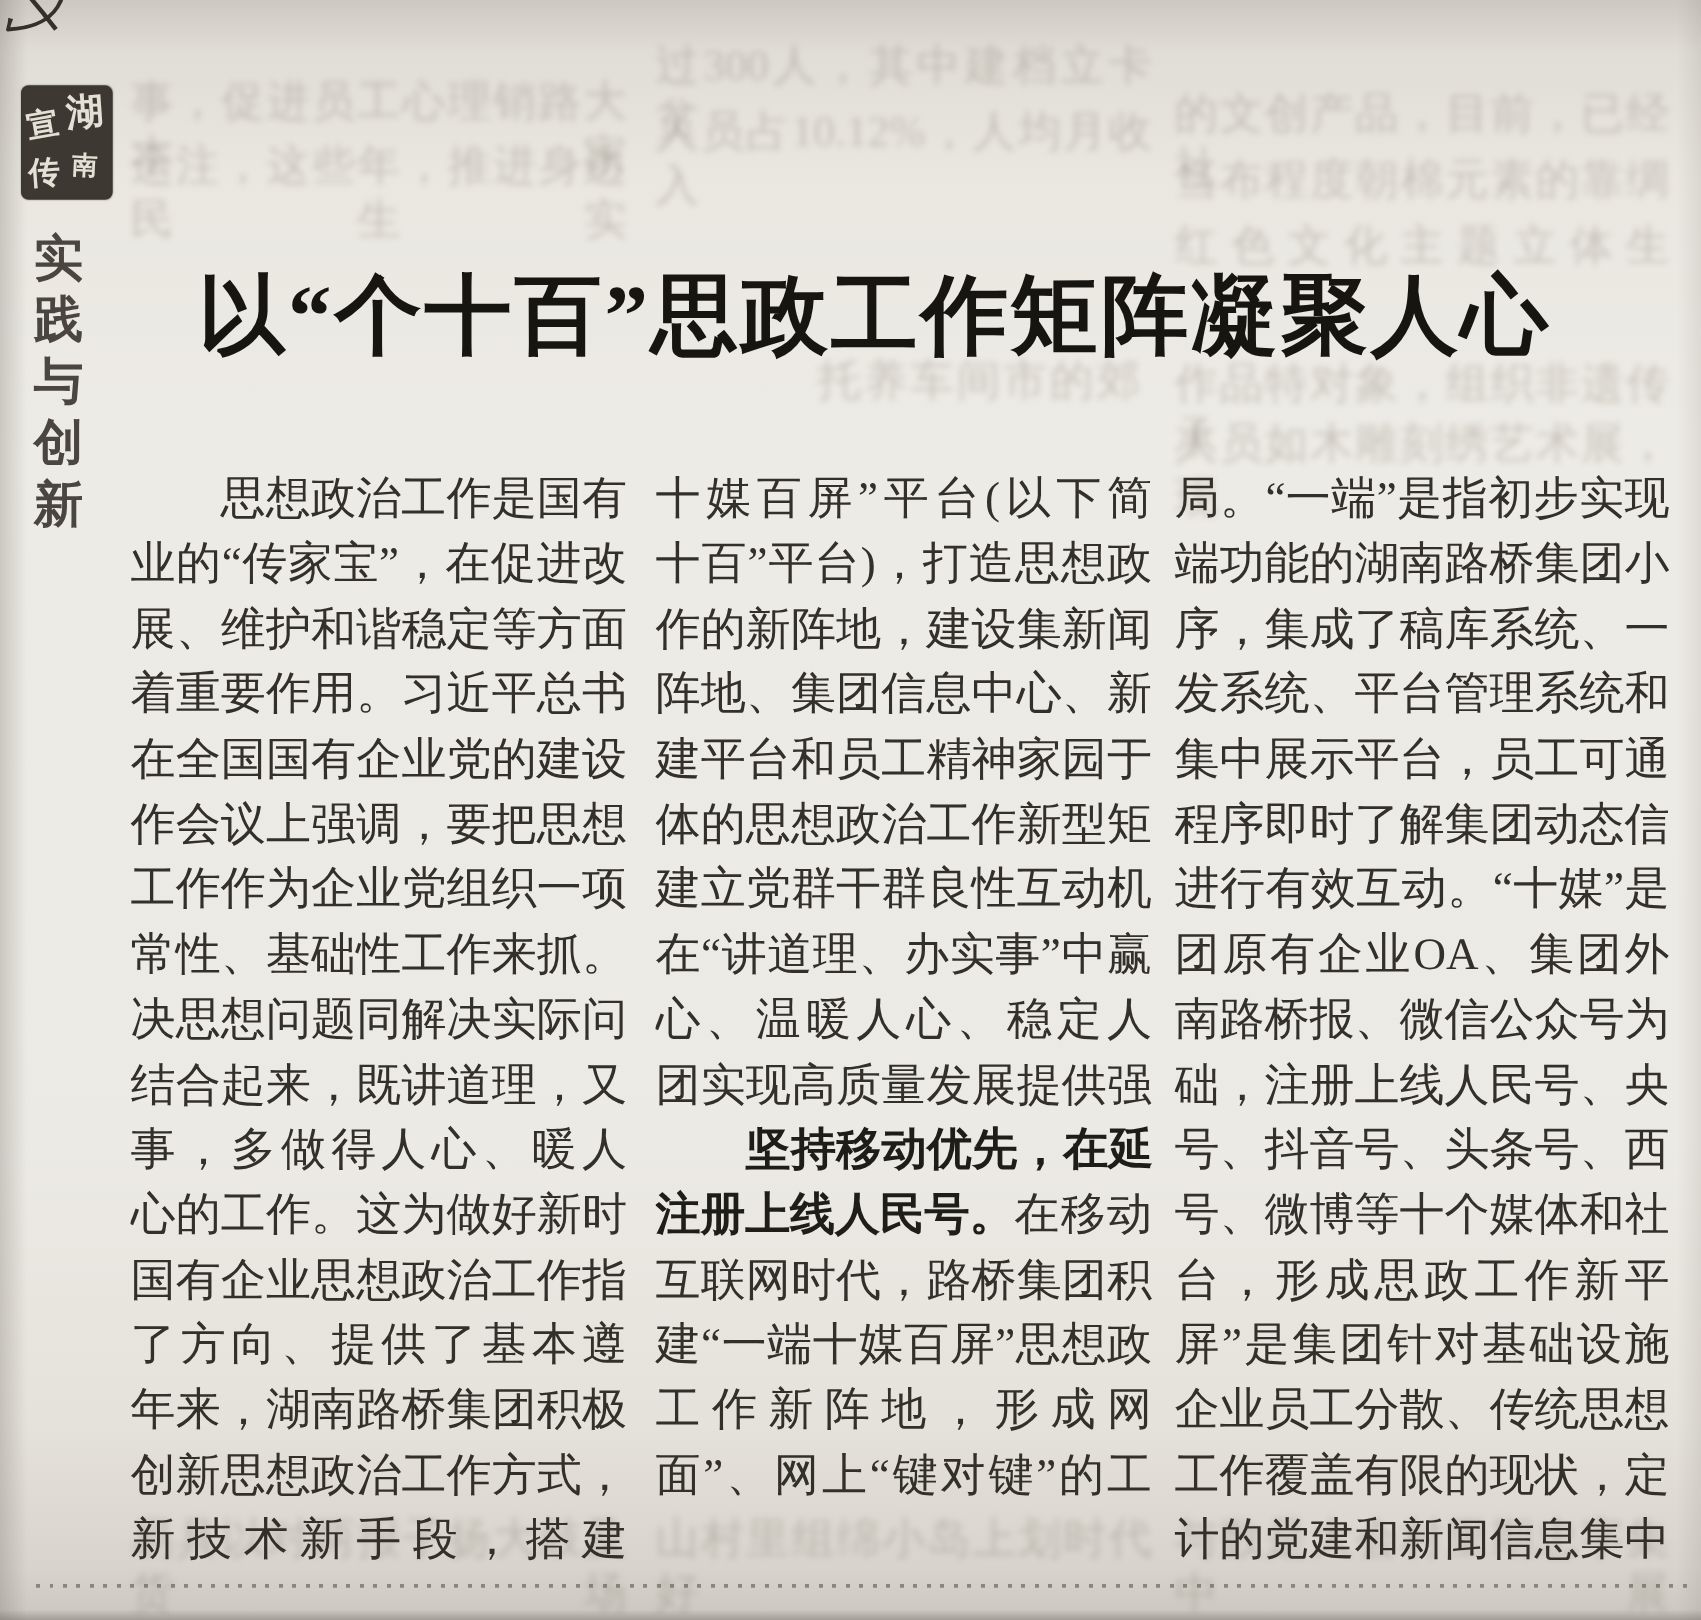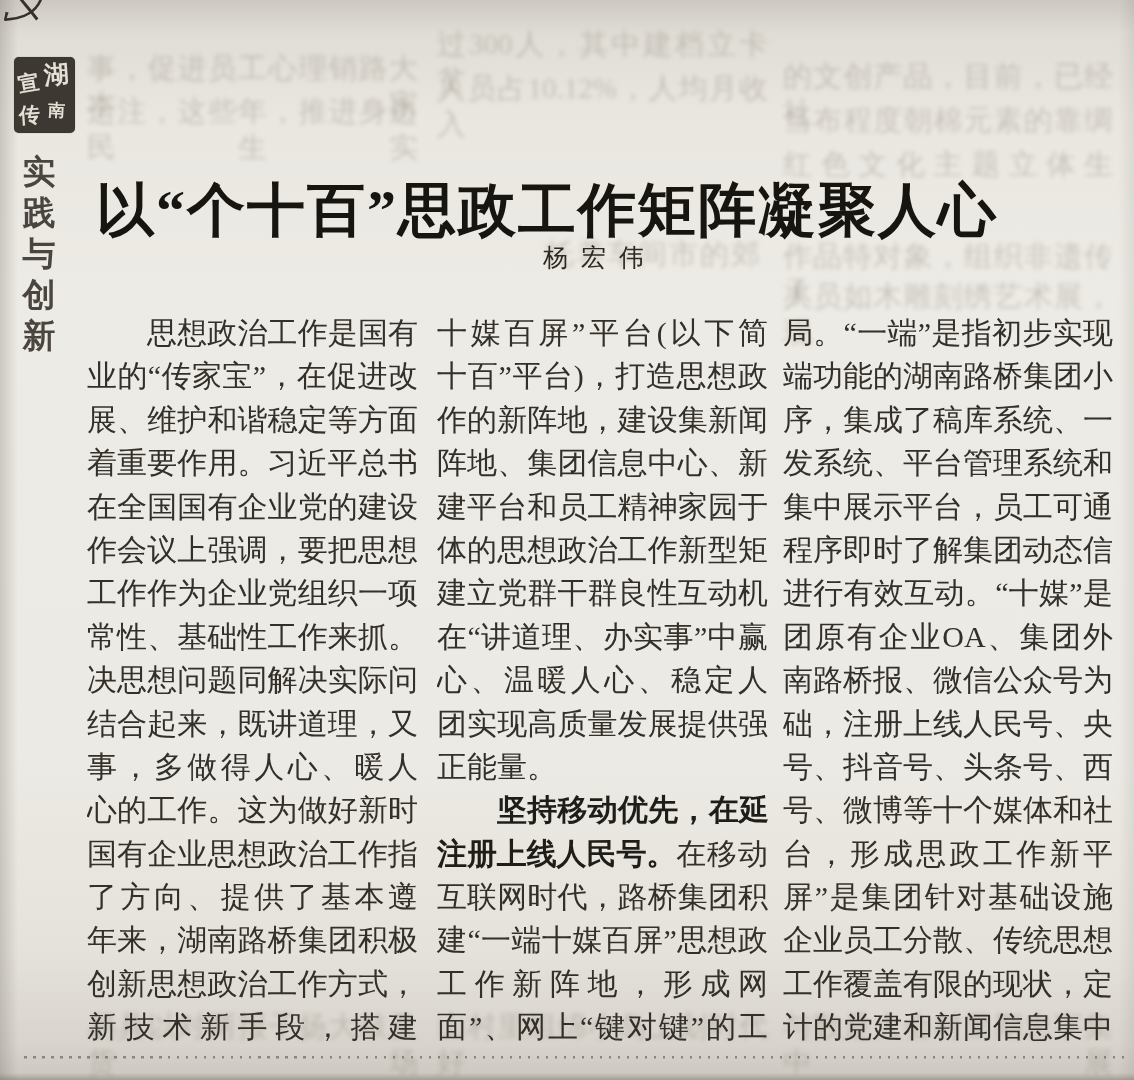--- a/index.html
+++ b/index.html
@@ -22,21 +22,21 @@
   .seal{position:absolute;left:14px;top:57px;width:61px;height:76px;background:#3d3932;border-radius:5px;
         box-shadow:0 0 2px rgba(50,46,40,.55) inset,0 0 1px rgba(50,46,40,.6);}
   .seal span{position:absolute;color:#eee9df;font-weight:700;opacity:.95;}
   .seal span:nth-child(1){left:30px;top:1px;font-size:25px;transform:rotate(-4deg);}
   .seal span:nth-child(2){left:34px;top:42px;font-size:17px;transform:rotate(3deg);}
   .seal span:nth-child(3){left:4px;top:12px;font-size:21px;transform:rotate(-10deg);}
   .seal span:nth-child(4){left:5px;top:44px;font-size:21px;transform:rotate(-4deg);}
   .side-ch{position:absolute;left:18px;width:42px;text-align:center;font-size:33px;font-weight:900;
            color:#4a463f;font-family:"DejaVu Sans","Liberation Sans",sans-serif;letter-spacing:0;}
   
-  .title{position:absolute;left:60px;right:100px;top:136px;text-align:center;
+  .title{position:absolute;left:60px;right:100px;top:136px;text-align:right;
          font-size:58px;line-height:1.25;font-weight:900;color:#17150f;letter-spacing:2px;}
   .author{position:absolute;left:87px;right:21px;top:241px;text-align:center;
           font-size:25px;letter-spacing:13px;color:#2d2a24;}
   
   .col{position:absolute;top:311px;font-size:30px;line-height:43.4px;color:#33302a;}
   .col0{left:87px;width:331px;}
   .col1{left:437px;width:331px;}
   .col2{left:783px;width:330px;}
   .line{height:43.4px;text-align:justify;text-align-last:justify;overflow:hidden;}
   .line.ind{text-indent:60px;}
@@ -80,21 +80,20 @@
   <div id="sidebar-title">
       <div class="side-ch" style="top: 150px;">实</div>
       <div class="side-ch" style="top: 191px;">践</div>
       <div class="side-ch" style="top: 232px;">与</div>
       <div class="side-ch" style="top: 273px;">创</div>
       <div class="side-ch" style="top: 314px;">新</div>
     </div>
 
   <h1 class="title">以“个十百”思政工作矩阵凝聚人心</h1>
 
-  <div class="author">杨宏伟</div>
 
   <div id="columns">
       <div class="col col0">
         <div class="line ind"><span>思想政治工作是国有企</span></div>
         <div class="line"><span>业的“传家宝”，在促进改革发</span></div>
         <div class="line"><span>展、维护和谐稳定等方面发挥</span></div>
         <div class="line"><span>着重要作用。习近平总书记</span></div>
         <div class="line"><span>在全国国有企业党的建设工</span></div>
         <div class="line"><span>作会议上强调，要把思想政治</span></div>
         <div class="line"><span>工作作为企业党组织一项经</span></div>
@@ -113,21 +112,20 @@
         <div class="line"><span>十媒百屏”平台(以下简称“个</span></div>
         <div class="line"><span>十百”平台)，打造思想政治工</span></div>
         <div class="line"><span>作的新阵地，建设集新闻舆论</span></div>
         <div class="line"><span>阵地、集团信息中心、新型党</span></div>
         <div class="line"><span>建平台和员工精神家园于一</span></div>
         <div class="line"><span>体的思想政治工作新型矩阵，</span></div>
         <div class="line"><span>建立党群干群良性互动机制，</span></div>
         <div class="line"><span>在“讲道理、办实事”中赢得人</span></div>
         <div class="line"><span>心、温暖人心、稳定人心，为集</span></div>
         <div class="line"><span>团实现高质量发展提供强大</span></div>
-        <div class="line nj"><span>正能量。</span></div>
         <div class="line ind"><span class="seg-b">坚持移动优先，在延伸工</span></div>
         <div class="line"><span class="seg-b">注册上线人民号。</span><span>在移动</span></div>
         <div class="line"><span>互联网时代，路桥集团积极构</span></div>
         <div class="line"><span>建“一端十媒百屏”思想政治</span></div>
         <div class="line"><span>工作新阵地，形成网下“面对</span></div>
         <div class="line"><span>面”、网上“键对键”的工作格</span></div>
       </div>
       <div class="col col2">
         <div class="line"><span>局。“一端”是指初步实现客户</span></div>
         <div class="line"><span>端功能的湖南路桥集团小程</span></div>

